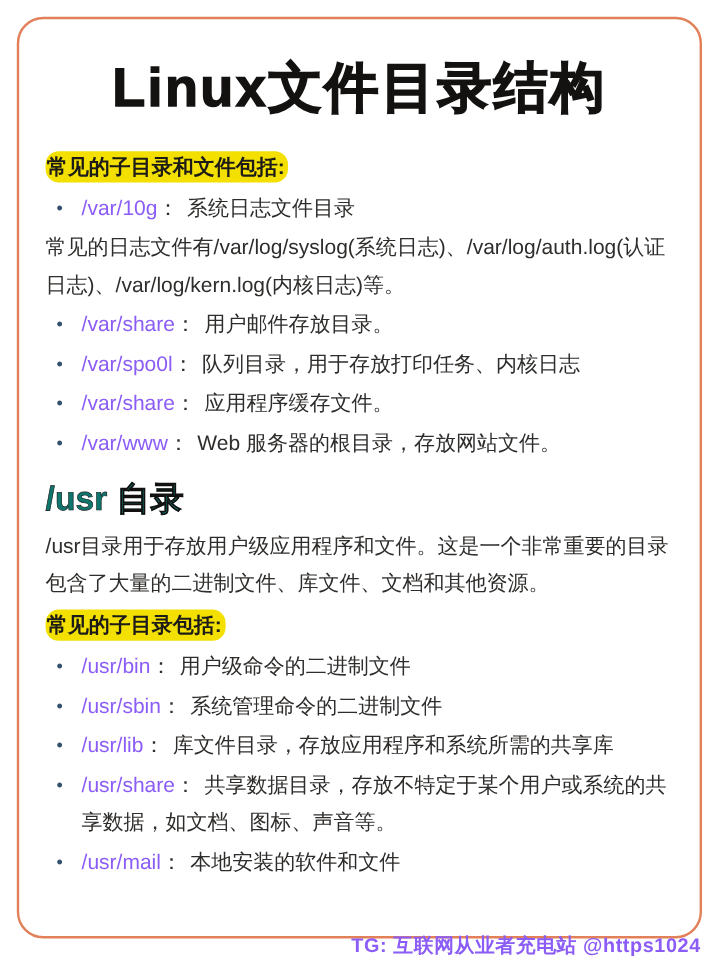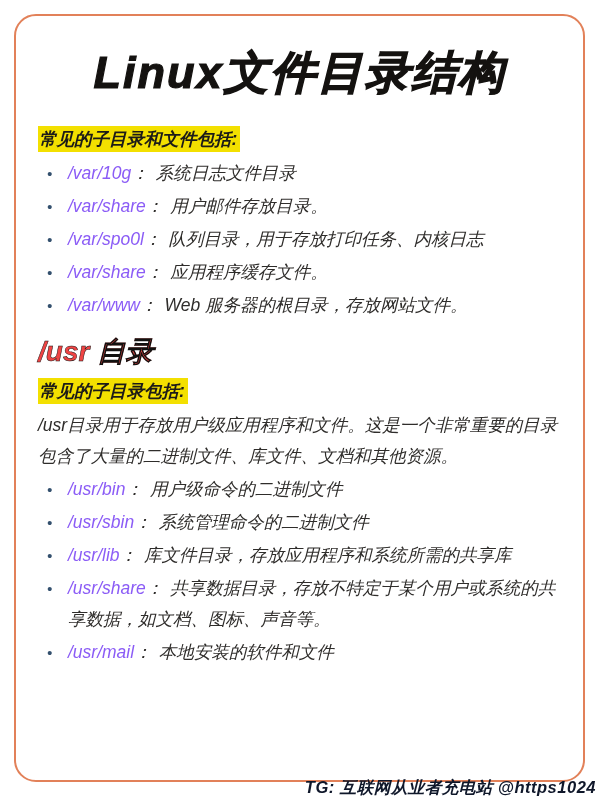--- a/index.html
+++ b/index.html
@@ -7,21 +7,20 @@
     padding: 0;
     background: #ffffff;
     font-family: "Liberation Sans", "DejaVu Sans", sans-serif;
   }
   .stage {
     position: relative;
     width: 601px;
     height: 800px;
     background: #ffffff;
     overflow: hidden;
-    font-style: italic;
   }
   .card {
     position: absolute;
     left: 14px;
     top: 14px;
     width: 571px;
     height: 768px;
     box-sizing: border-box;
     border: 2.5px solid #e28159;
     border-radius: 22px;
@@ -44,52 +43,53 @@
   .block { font-size: 17.5px; line-height: 31px; color: #2f2d2b; }
   .highlight-row { margin: 4px 0 3px 0; }
   .highlight {
     display: inline-block;
     background: #f3e000;
     color: #1c1b18;
     font-weight: 700;
     font-size: 17.5px;
     line-height: 24px;
     padding: 1px 3px 1px 1px;
+    border-radius: 11px;
   }
   .para { margin: 1px 0 2px 0; }
   .bullet {
     display: flex;
     margin: 1px 0 2px 0;
   }
   .bullet .dot {
     flex: 0 0 auto;
     width: 30px;
     padding-left: 9px;
     box-sizing: border-box;
     color: #33506e;
     font-size: 15px;
   }
   .bullet .btext { flex: 1 1 auto; }
   .path { color: #8b5cf6; }
   .colon { color: #2f2d2b; margin-right: 7px; }
   .section-heading {
     font-size: 28px;
     font-weight: 800;
-    color: #ef4444;
+    color: #0f766e;
     margin: 13px 0 7px 0;
     line-height: 1.25;
     -webkit-text-stroke: 0.5px #121110;
   }
   .watermark {
     position: absolute;
-    right: 5px;
+    right: 17px;
     bottom: 1px;
     font-size: 16.5px;
     font-weight: 700;
-    color: #0f172a;
+    color: #8b5cf6;
     letter-spacing: 0.5px;
   }
 </style>
 </head>
 <body>
 
 <div class="stage">
   <div class="card">
     <div class="card-inner">
 
@@ -97,20 +97,21 @@
 
       <div class="block highlight-row">
         <span class="highlight">常见的子目录和文件包括:</span>
       </div>
 
       <div class="block bullet">
         <span class="dot">•</span>
         <span class="btext"><span class="path">/var/10g</span><span class="colon">：</span><span class="desc">系统日志文件目录</span></span>
       </div>
 
+      <div class="block para">常见的日志文件有/var/log/syslog(系统日志)、/var/log/auth.log(认证日志)、/var/log/kern.log(内核日志)等。</div>
 
       <div class="block bullet">
         <span class="dot">•</span>
         <span class="btext"><span class="path">/var/share</span><span class="colon">：</span><span class="desc">用户邮件存放目录。</span></span>
       </div>
 
       <div class="block bullet">
         <span class="dot">•</span>
         <span class="btext"><span class="path">/var/spo0l</span><span class="colon">：</span><span class="desc">队列目录，用于存放打印任务、内核日志</span></span>
       </div>
@@ -120,25 +121,25 @@
         <span class="btext"><span class="path">/var/share</span><span class="colon">：</span><span class="desc">应用程序缓存文件。</span></span>
       </div>
 
       <div class="block bullet">
         <span class="dot">•</span>
         <span class="btext"><span class="path">/var/www</span><span class="colon">：</span><span class="desc">Web 服务器的根目录，存放网站文件。</span></span>
       </div>
 
       <div class="section-heading">/usr 自录</div>
 
+      <div class="block para">/usr目录用于存放用户级应用程序和文件。这是一个非常重要的目录包含了大量的二进制文件、库文件、文档和其他资源。</div>
+
       <div class="block highlight-row">
         <span class="highlight">常见的子目录包括:</span>
       </div>
-
-      <div class="block para">/usr目录用于存放用户级应用程序和文件。这是一个非常重要的目录包含了大量的二进制文件、库文件、文档和其他资源。</div>
 
       <div class="block bullet">
         <span class="dot">•</span>
         <span class="btext"><span class="path">/usr/bin</span><span class="colon">：</span><span class="desc">用户级命令的二进制文件</span></span>
       </div>
 
 
       <div class="block bullet">
         <span class="dot">•</span>
         <span class="btext"><span class="path">/usr/sbin</span><span class="colon">：</span><span class="desc">系统管理命令的二进制文件</span></span>

